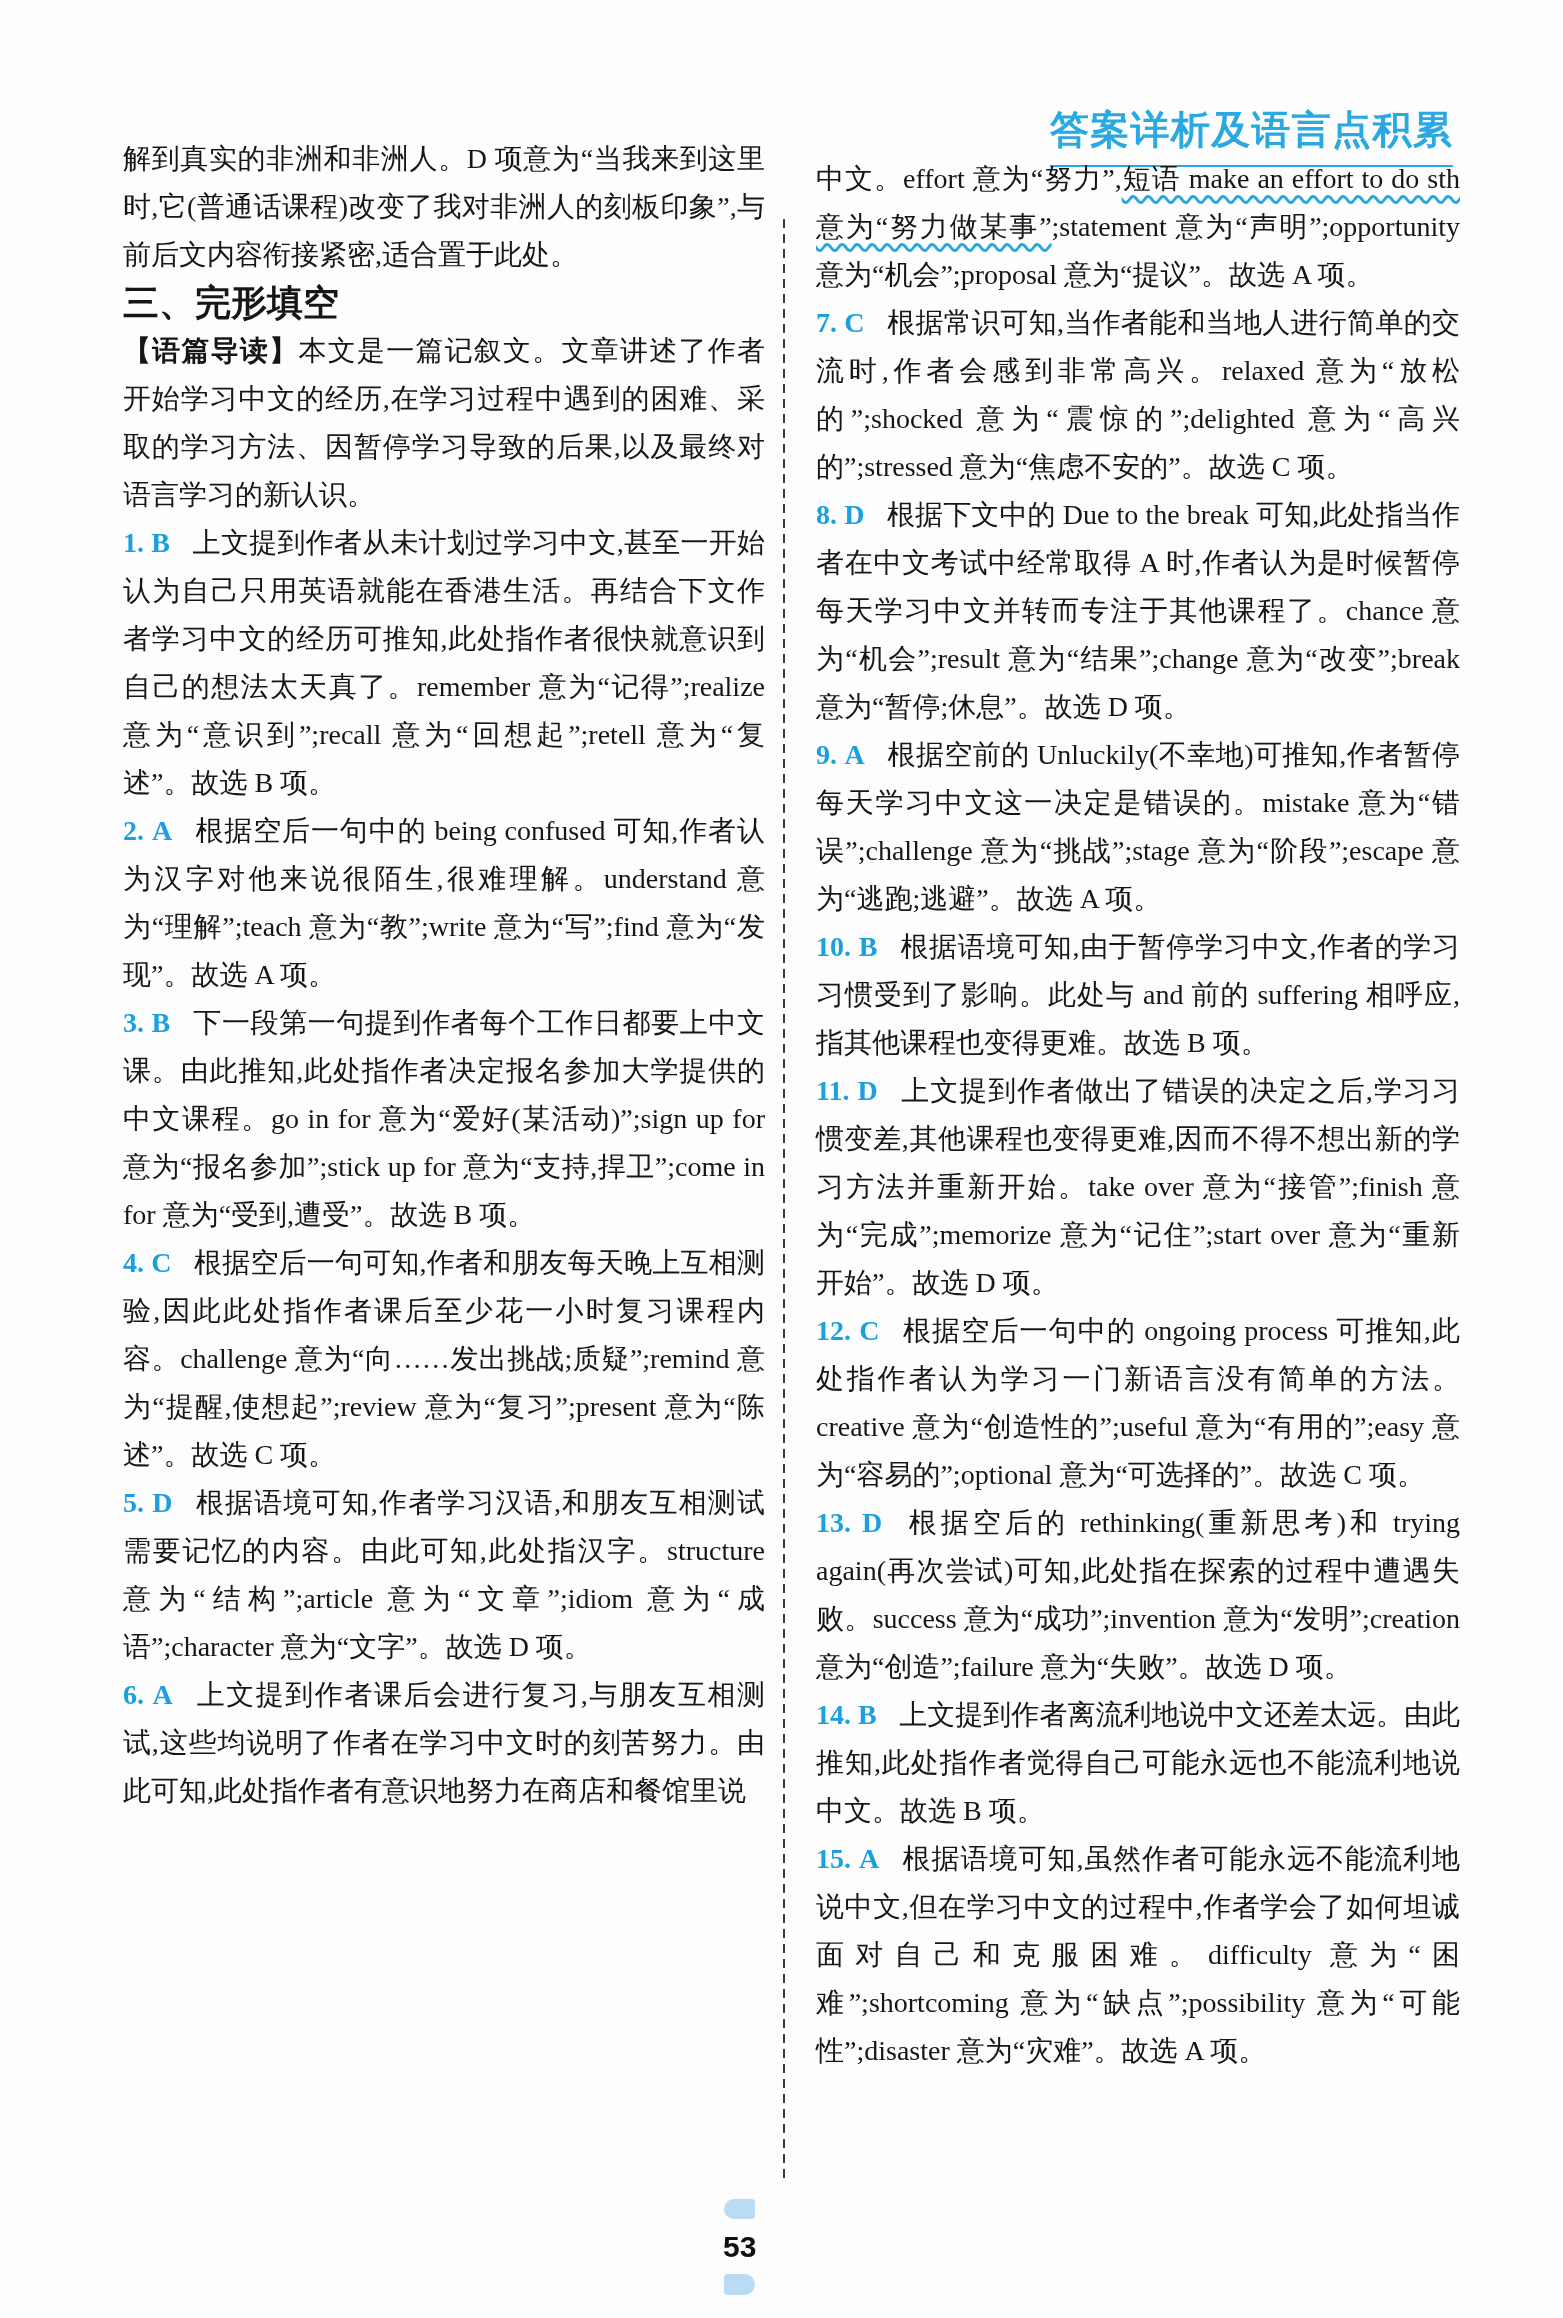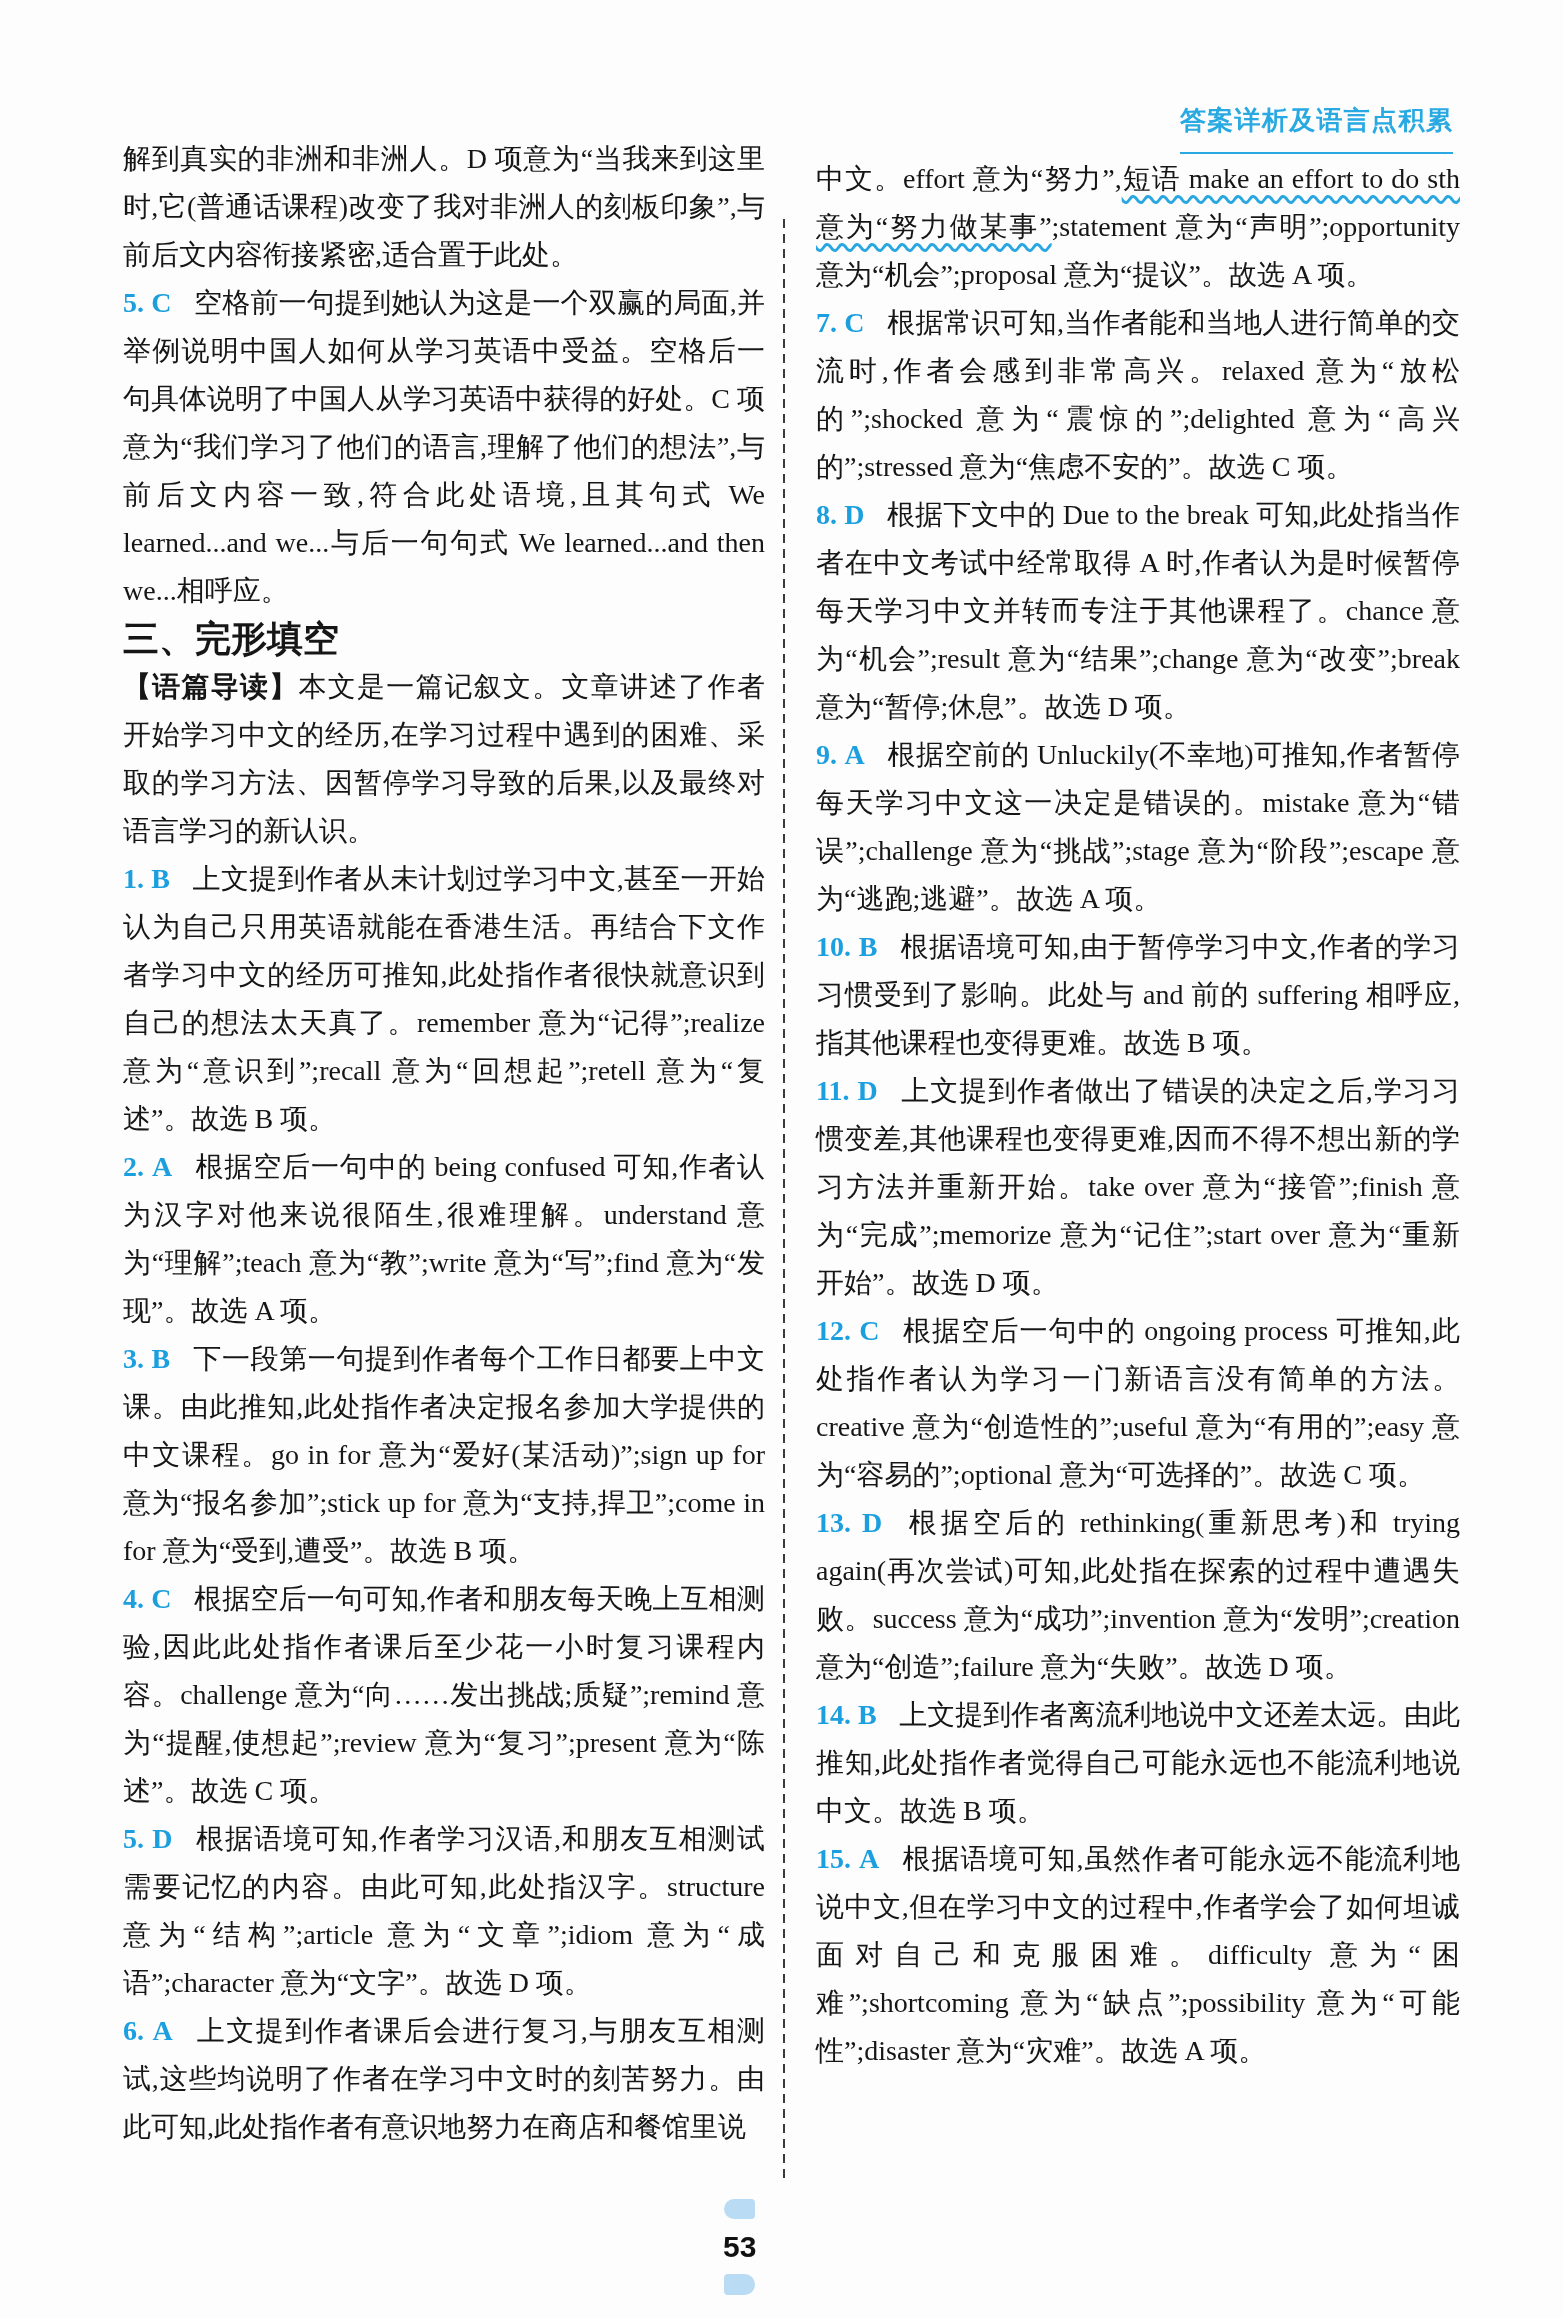--- a/index.html
+++ b/index.html
@@ -11,23 +11,23 @@
     font-family:"Liberation Serif","DejaVu Serif",serif;
     color:#161616;
     overflow:hidden;
   }
   .header-title{
     position:absolute;
     top:103px;
     right:111px;
     font-family:"Liberation Sans","DejaVu Sans",sans-serif;
     font-weight:bold;
-    font-size:26px;
+    font-size:39px;
     letter-spacing:1.3px;
-    padding-bottom:14px;
+    padding-bottom:8px;
     border-bottom:2.6px solid #29a9e1;
     color:#29a9e1;
   }
   .divider{
     position:absolute;
     left:783px;
     top:219px;
     width:2px;
     height:1963px;
     background:repeating-linear-gradient(to bottom,#3a3a3a 0 8.6px,transparent 8.6px 15px);
@@ -86,21 +86,20 @@
 <body>
 
 <div class="page">
 
   <div class="header-title">答案详析及语言点积累</div>
 
   <div class="divider"></div>
 
   <div class="col col-left">
       <p class="para"><span>解到真实的非洲和非洲人。D 项意为“当我来到这里时,它(普通话课程)改变了我对非洲人的刻板印象”,与前后文内容衔接紧密,适合置于此处。</span></p>
-      <p class="para"><span class="ansnum">5.&nbsp;C</span><span>空格前一句提到她认为这是一个双赢的局面,并举例说明中国人如何从学习英语中受益。空格后一句具体说明了中国人从学习英语中获得的好处。C 项意为“我们学习了他们的语言,理解了他们的想法”,与前后文内容一致,符合此处语境,且其句式 We learned...and we...与后一句句式 We learned...and then we...相呼应。</span></p>
       <p class="para section"><span>三、完形填空</span></p>
       <p class="para"><span class="introlabel">【语篇导读】</span><span>本文是一篇记叙文。文章讲述了作者开始学习中文的经历,在学习过程中遇到的困难、采取的学习方法、因暂停学习导致的后果,以及最终对语言学习的新认识。</span></p>
       <p class="para"><span class="ansnum">1.&nbsp;B</span><span>上文提到作者从未计划过学习中文,甚至一开始认为自己只用英语就能在香港生活。再结合下文作者学习中文的经历可推知,此处指作者很快就意识到自己的想法太天真了。remember 意为“记得”;realize 意为“意识到”;recall 意为“回想起”;retell 意为“复述”。故选 B 项。</span></p>
       <p class="para"><span class="ansnum">2.&nbsp;A</span><span>根据空后一句中的 being confused 可知,作者认为汉字对他来说很陌生,很难理解。understand 意为“理解”;teach 意为“教”;write 意为“写”;find 意为“发现”。故选 A 项。</span></p>
       <p class="para"><span class="ansnum">3.&nbsp;B</span><span>下一段第一句提到作者每个工作日都要上中文课。由此推知,此处指作者决定报名参加大学提供的中文课程。go in for 意为“爱好(某活动)”;sign up for 意为“报名参加”;stick up for 意为“支持,捍卫”;come in for 意为“受到,遭受”。故选 B 项。</span></p>
       <p class="para"><span class="ansnum">4.&nbsp;C</span><span>根据空后一句可知,作者和朋友每天晚上互相测验,因此此处指作者课后至少花一小时复习课程内容。challenge 意为“向……发出挑战;质疑”;remind 意为“提醒,使想起”;review 意为“复习”;present 意为“陈述”。故选 C 项。</span></p>
       <p class="para"><span class="ansnum">5.&nbsp;D</span><span>根据语境可知,作者学习汉语,和朋友互相测试需要记忆的内容。由此可知,此处指汉字。structure 意为“结构”;article 意为“文章”;idiom 意为“成语”;character 意为“文字”。故选 D 项。</span></p>
       <p class="para"><span class="ansnum">6.&nbsp;A</span><span>上文提到作者课后会进行复习,与朋友互相测试,这些均说明了作者在学习中文时的刻苦努力。由此可知,此处指作者有意识地努力在商店和餐馆里说</span></p>
     </div>
 

